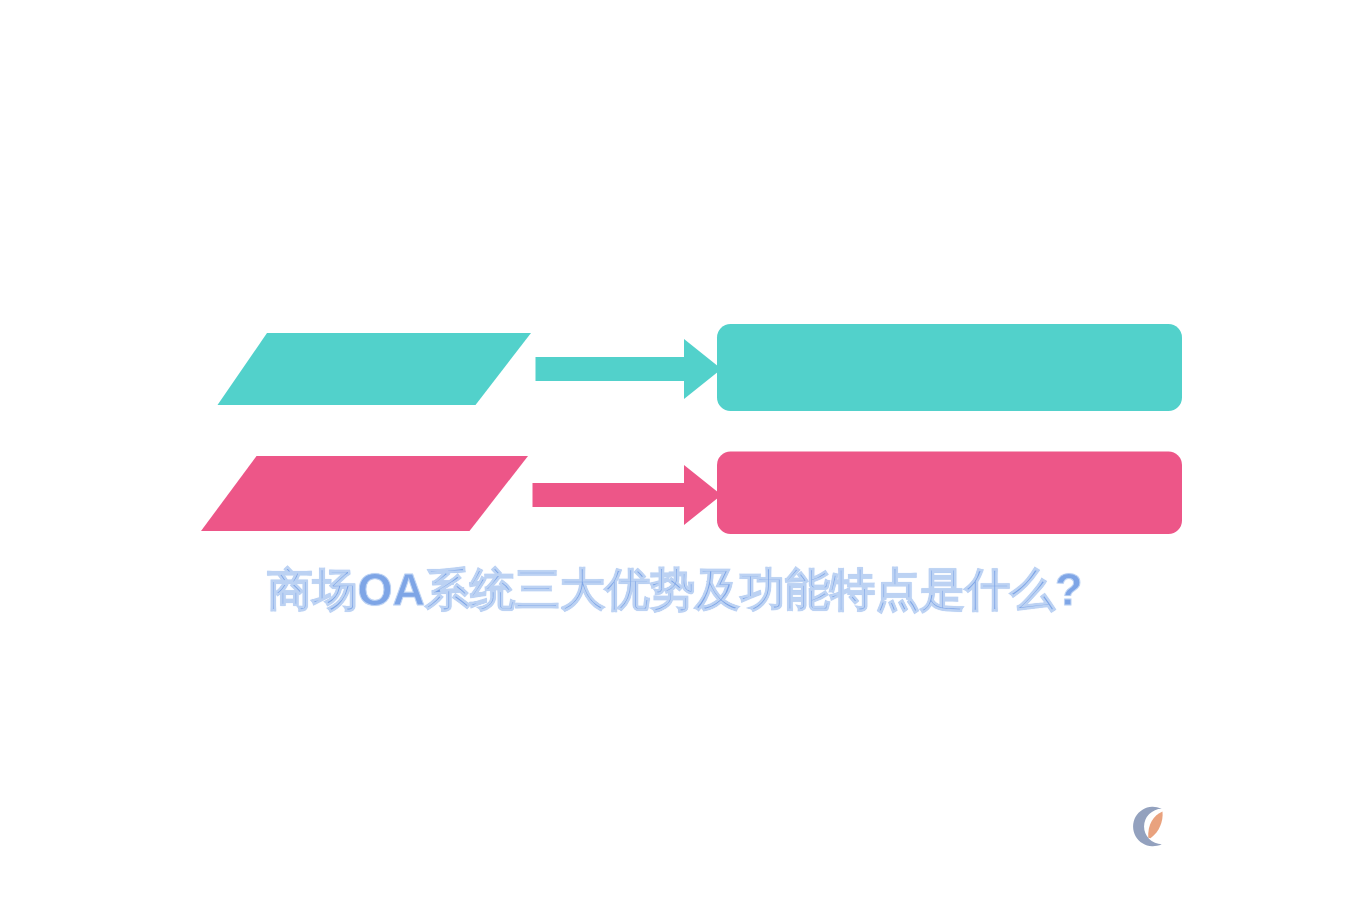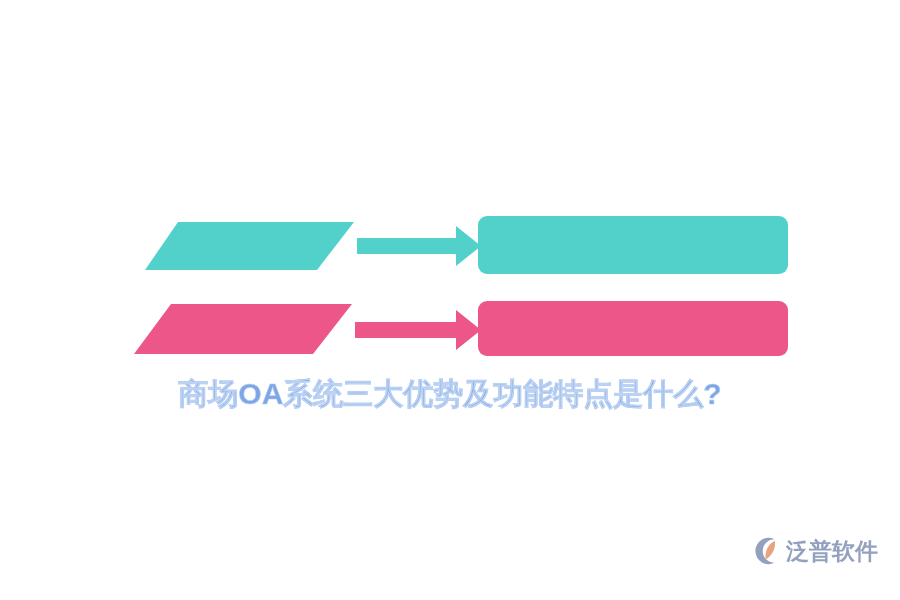--- a/index.html
+++ b/index.html
@@ -138,17 +138,16 @@
   </div>
 
   <div class="title">商场OA系统三大优势及功能特点是什么?</div>
 
   <div class="watermark">
     <div class="wm-row">
       <svg class="wm-mark" viewBox="0 0 30 30">
         <path d="M22.5,3.2 A13.2,13.2 0 1,0 22.5,26.8 A10.4,10.4 0 1,1 22.5,3.2 Z" fill="#8a9ab9"></path>
         <path d="M13.5,22.5 C13.0,13.5 17.0,7.5 23.0,5.0 C23.6,11.5 21.0,18.5 15.0,22.8 Z" fill="#e89b74"></path>
       </svg>
-      <span class="wm-cn">泛普软件</span>
     </div>
   </div>
 
 </div>
 
 </body></html>

